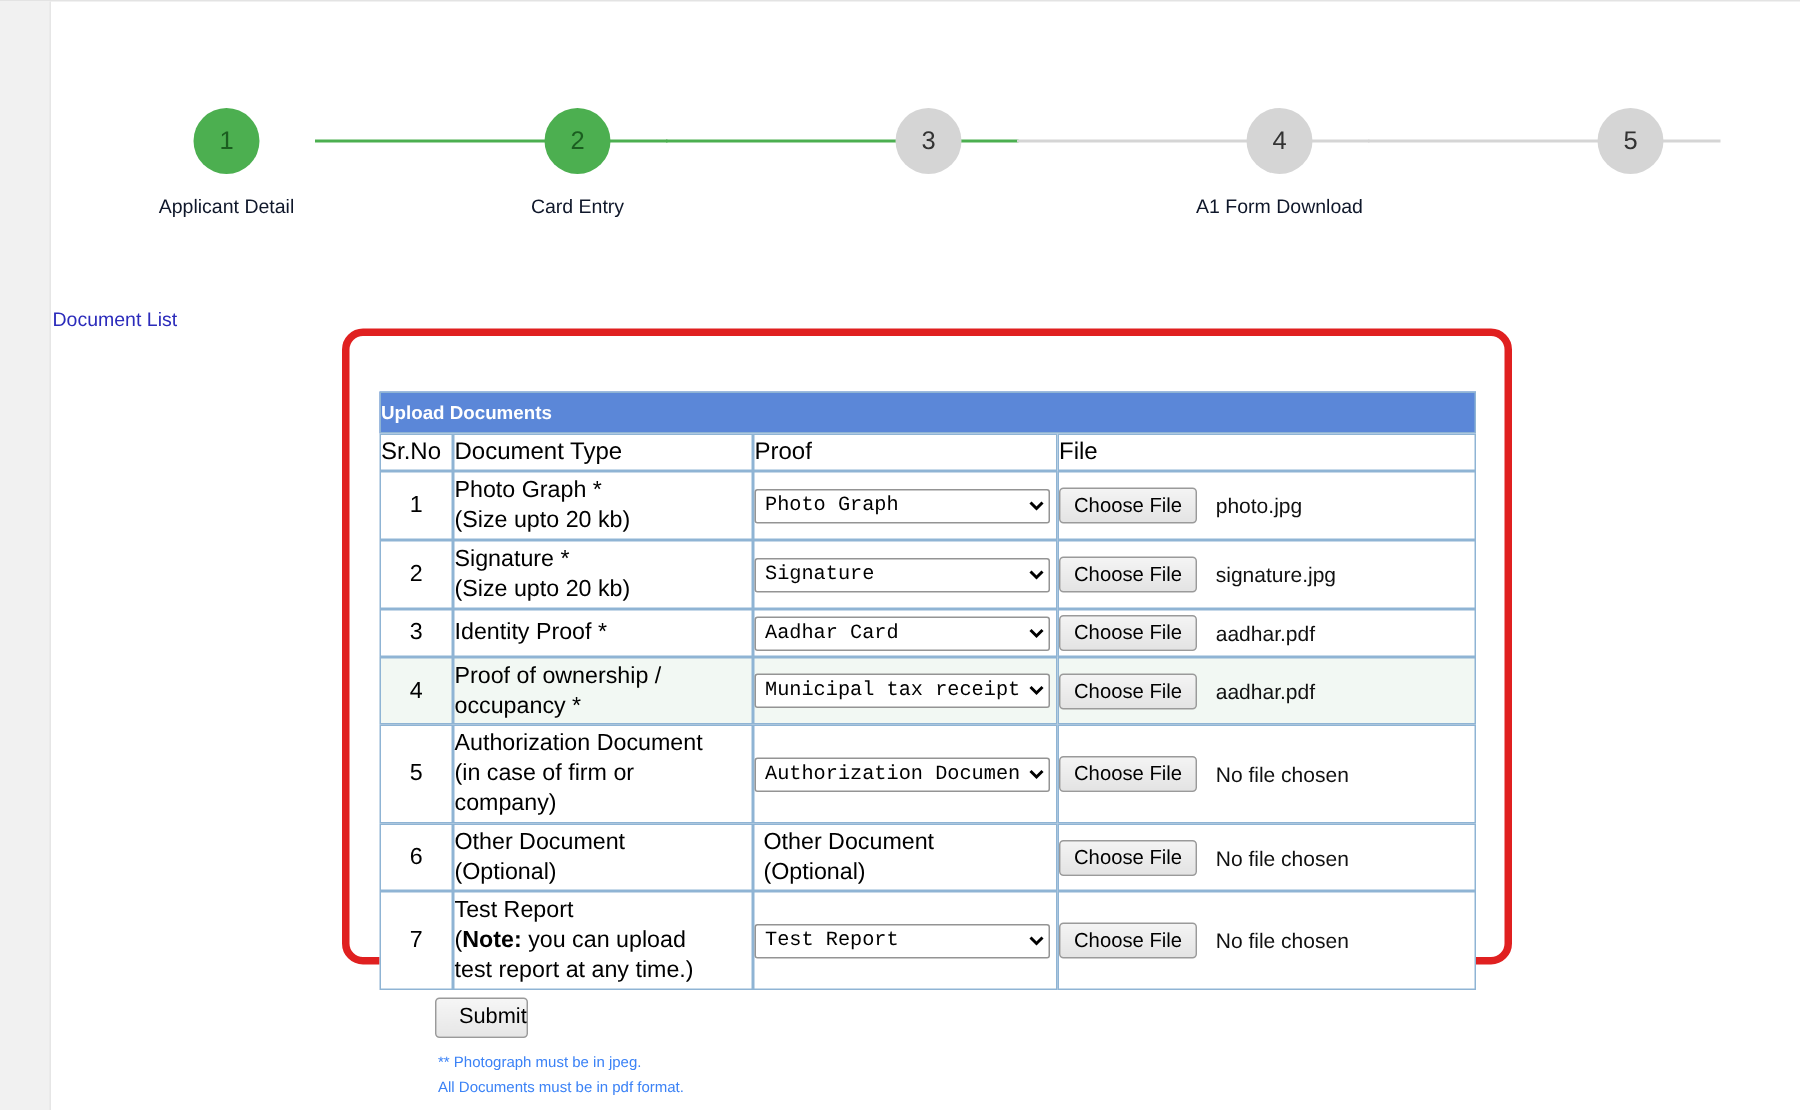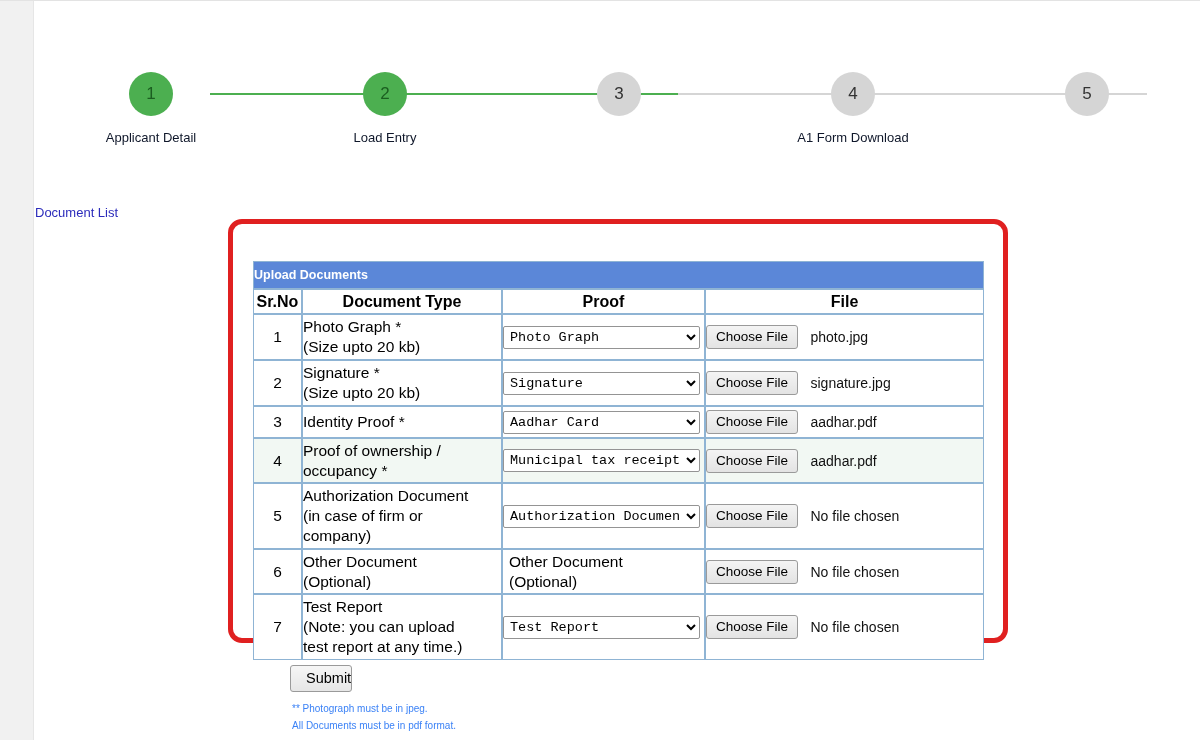--- a/index.html
+++ b/index.html
@@ -111,22 +111,22 @@
     border: 1px solid #5b87d8;
     color: #ffffff;
     font-size: 12.5px;
     font-weight: bold;
     padding: 6px 6px 7px 6px;
     height: 28px;
   }
   .head-row td {
     background: #ffffff;
     font-size: 16px;
-    font-weight: bold;
-    text-align: center;
+    font-weight: normal;
+    text-align: left;
     color: #000;
     padding: 4px 2px 5px 2px;
     height: 25px;
   }
   .c-sr   { width: 49px;  }
   .c-type { width: 200px; }
   .c-proof{ width: 203px; }
   .c-file { width: 279px; }
 
   td.sr {
@@ -197,21 +197,21 @@
     padding: 4px 0 5px 15px;
     cursor: pointer;
   }
   .notes {
     position: absolute;
     left: 292px; top: 700px;
     font-size: 10px;
     color: #3b82f6;
     line-height: 17px;
   }
-  b.nb { font-weight: normal; }
+  b.nb { font-weight: bold; }
 </style>
 </head>
 <body>
 
 <div id="page">
 
   <div class="top-rule"></div>
   <div class="left-gutter"></div>
 
   <div class="stepper">
@@ -225,21 +225,21 @@
       <div class="step-circle done">
         <span>1</span>
       </div>
       <div class="step-label">Applicant Detail</div>
     </div>
 
     <div class="step" style="left:250px;">
       <div class="step-circle done">
         <span>2</span>
       </div>
-      <div class="step-label">Load Entry</div>
+      <div class="step-label">Card Entry</div>
     </div>
 
     <div class="step" style="left:484px;">
       <div class="step-circle todo">
         <span>3</span>
       </div>
     </div>
 
     <div class="step" style="left:718px;">
       <div class="step-circle todo">

